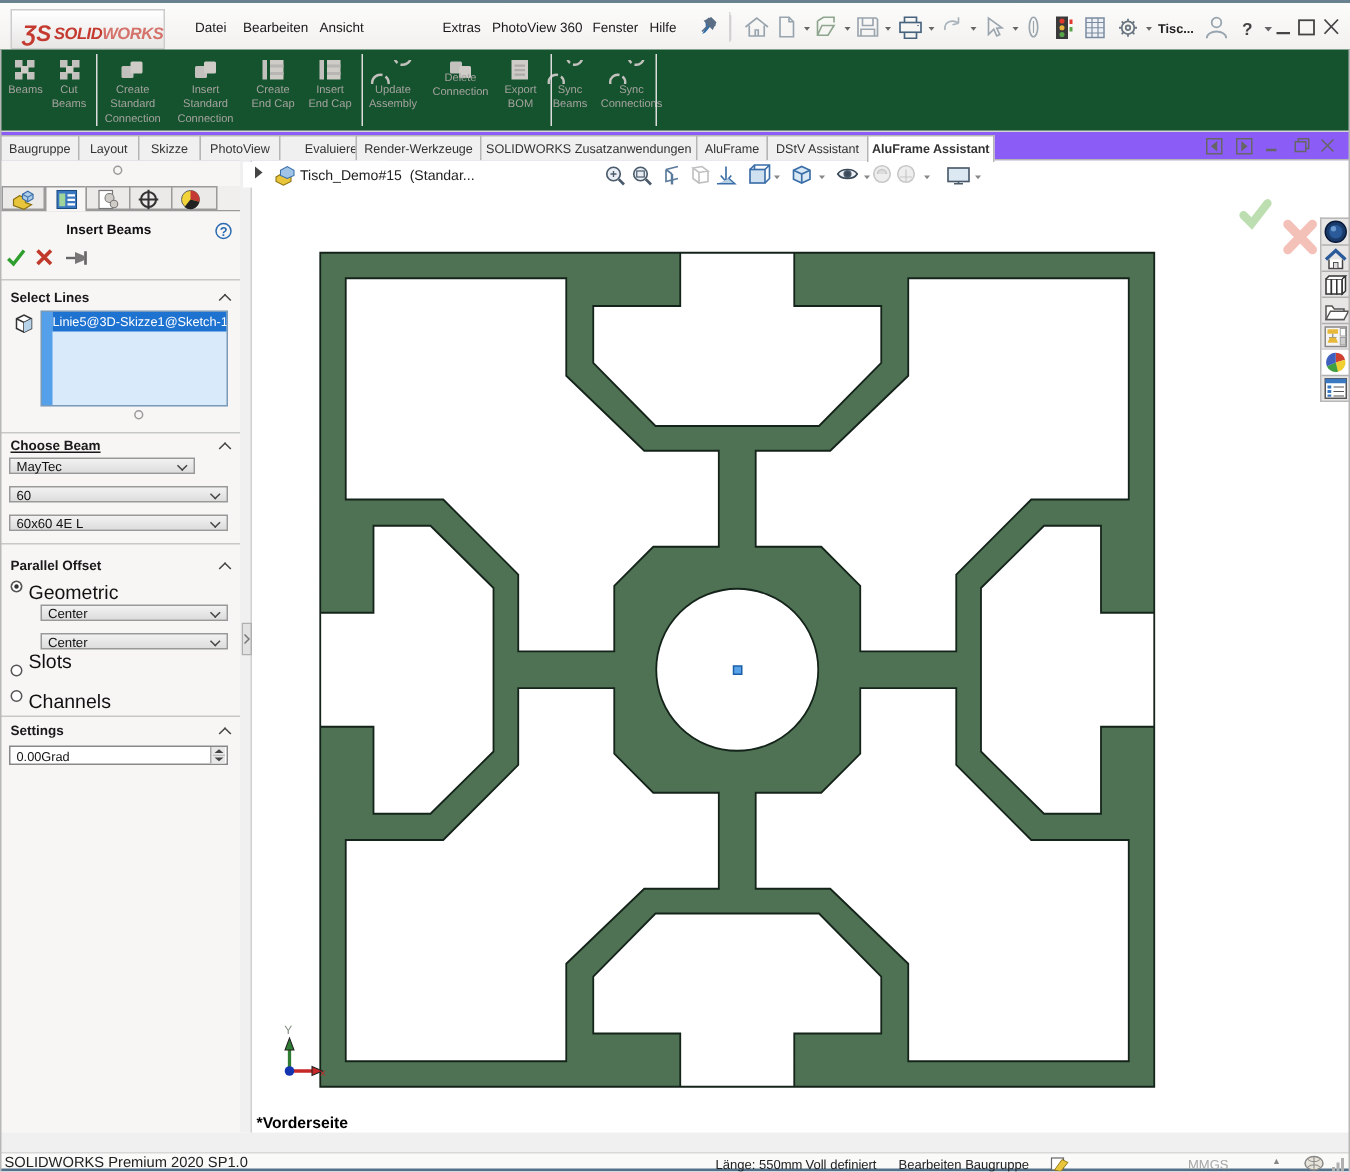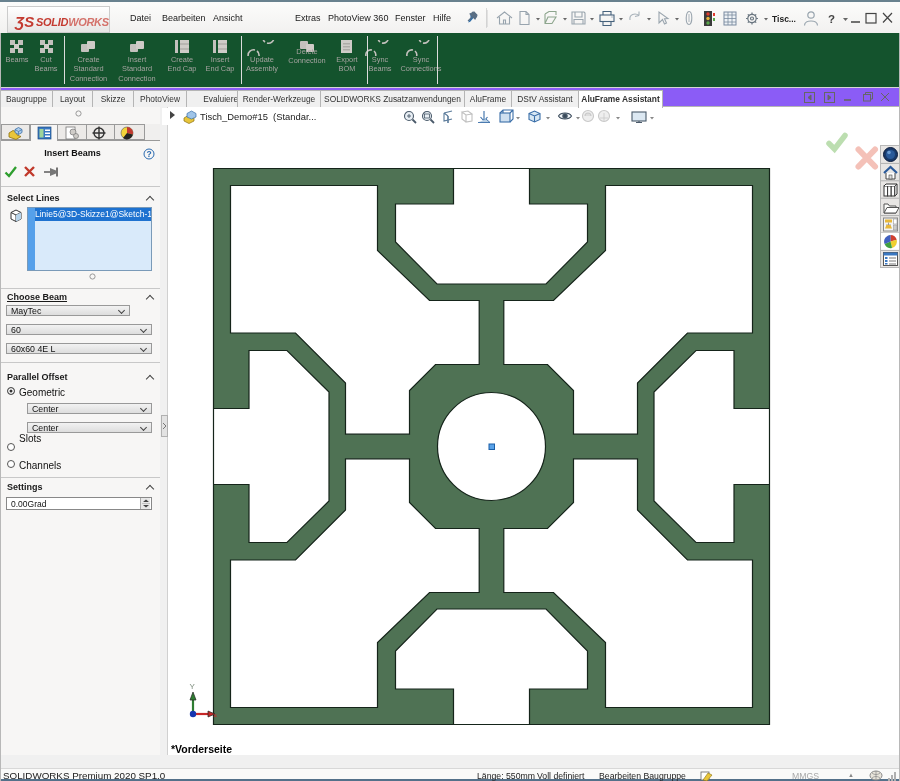--- a/index.html
+++ b/index.html
@@ -23,21 +23,21 @@
 .ptab{position:absolute;top:0;height:16px;border:1px solid #9a9a9a;background:#eceae8;}
 .ptab.active{background:#f7f6f5;height:17px;border-bottom:none;}
 .sect-h{font-weight:bold;font-size:9px;color:#1a1a1a;}
 .chev{position:absolute;right:6px;width:7px;height:7px;}
 .chev::after{content:"";position:absolute;left:0;top:2px;width:5px;height:5px;border-left:1.5px solid #444;border-top:1.5px solid #444;transform:rotate(45deg);}
 .dd{position:absolute;height:11px;background:linear-gradient(#f2f2f2,#dddddd);border:1px solid #999;font-size:8.8px;color:#111;line-height:10px;padding-left:4px;}
 .dd .ar{position:absolute;right:4px;top:2px;width:6px;height:6px;}
 .dd .ar::after{content:"";position:absolute;left:0;top:0;width:4px;height:4px;border-right:1.2px solid #444;border-bottom:1.2px solid #444;transform:rotate(45deg);}
 .sep{position:absolute;left:0px;width:160px;height:1px;background:#c8c8c8;}
 .radio{position:absolute;width:8px;height:8px;border:1px solid #555;border-radius:50%;background:#fff;}
-.rlabel{position:absolute;font-size:10px;color:#111;}
+.rlabel{position:absolute;font-size:13px;color:#111;}
 
 #viewport{position:absolute;left:160px;top:107px;width:740px;height:648px;background:#ffffff;}
 #vsplit{position:absolute;left:0;top:0;width:8px;height:648px;background:#f0f0f0;border-right:1px solid #d0d0d0;}
 
 #modelrow{position:absolute;left:0;top:755px;width:900px;height:13px;background:#f0f0f0;border-top:1px solid #a0a0a0;}
 #statusbar{position:absolute;left:0;top:768px;width:900px;height:13px;background:#fafaf9;border-top:1px solid #d8d8d8;border-bottom:2px solid #54718a;font-size:8.7px;color:#222;}
 .mtab{position:absolute;top:0;height:13px;font-size:8.4px;line-height:13px;text-align:center;border:1px solid #a0a0a0;border-top:none;background:#e8e8e8;}
 </style></head>
 <body>
 <div id="app">

